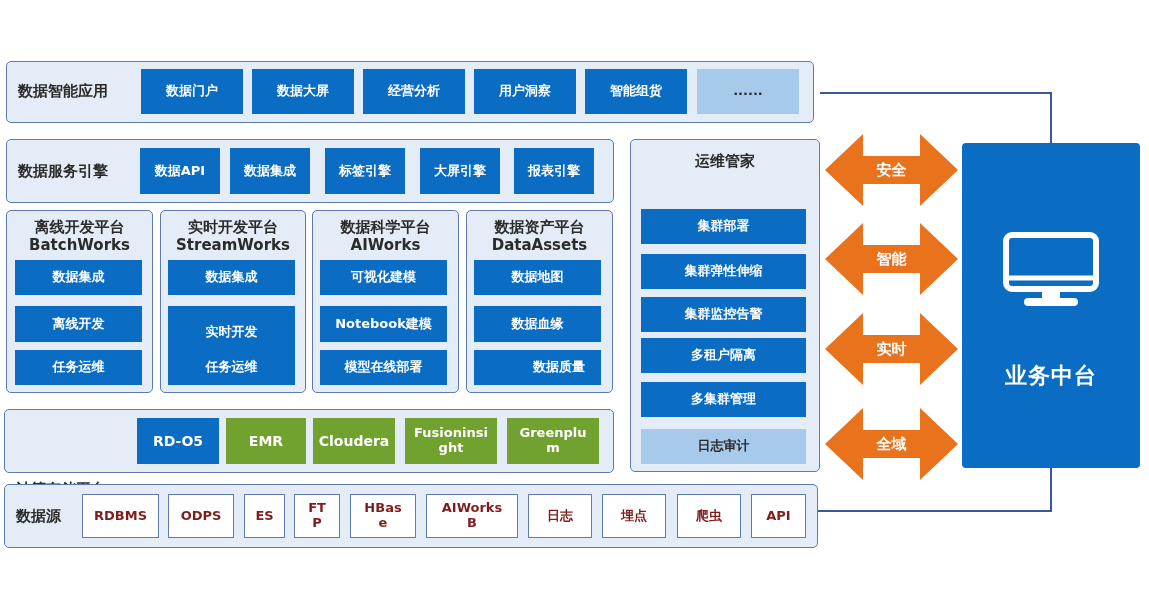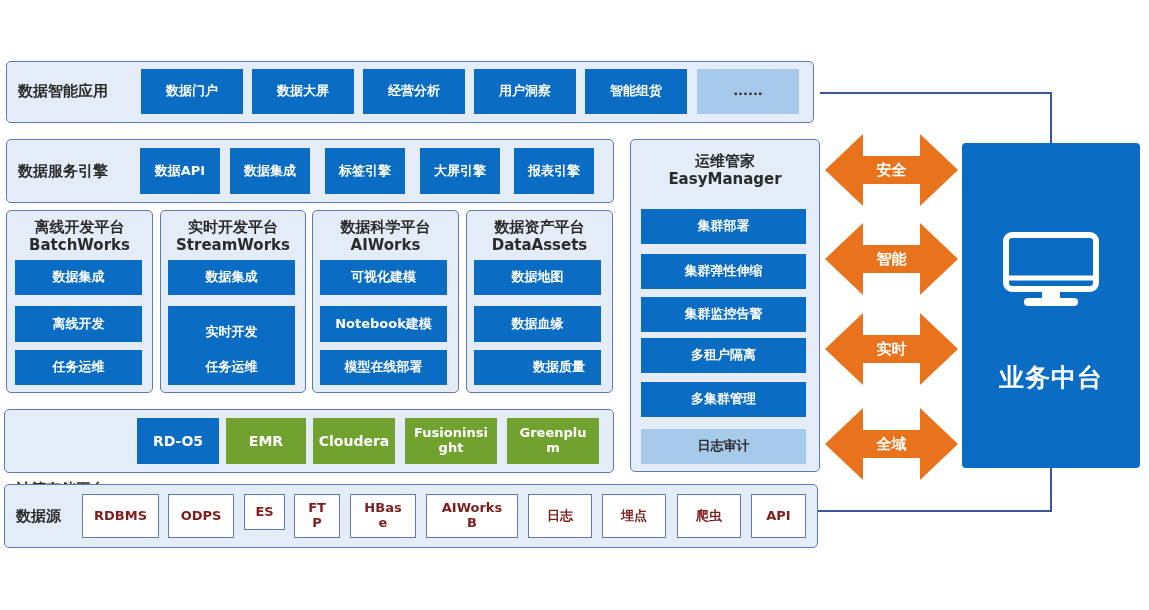--- a/index.html
+++ b/index.html
@@ -63,21 +63,21 @@
   .biz {
     position: absolute;
     left: 962px; top: 143px; width: 178px; height: 325px;
     background: #0a6cc2;
     border-radius: 4px;
   }
   .biz-title {
     position: absolute;
     left: 0; right: 0; top: 218px;
     text-align: center;
-    color: #fff; font-weight: bold; font-size: 25px;
+    color: #fff; font-weight: bold; font-size: 22px;
     letter-spacing: 1px;
   }
 </style>
 </head>
 <body>
 
 <div class="panel" style="left:6px;top:61px;width:808px;height:62px;">
   <span class="row-label" style="left:11px;top:20px;">数据智能应用</span>
 </div>
 <div class="bx blue" style="left:141px;top:69px;width:102px;height:45px;">数据门户</div>
@@ -143,33 +143,32 @@
 <div class="bx green" style="left:226px;top:418px;width:80px;height:46px;font-size:14px;">EMR</div>
 <div class="bx green" style="left:313px;top:418px;width:82px;height:46px;font-size:14px;">Cloudera</div>
 <div class="bx green" style="left:405px;top:418px;width:92px;height:46px;padding:0 10px;">Fusioninsi ght</div>
 <div class="bx green" style="left:507px;top:418px;width:92px;height:46px;padding:0 14px;">Greenplu m</div>
 
 <div class="panel" style="left:4px;top:484px;width:814px;height:64px;">
   <span class="row-label" style="left:11px;top:22px;">数据源</span>
 </div>
 <div class="bx white" style="left:82px;top:494px;width:77px;height:44px;">RDBMS</div>
 <div class="bx white" style="left:168px;top:494px;width:66px;height:44px;">ODPS</div>
-<div class="bx white" style="left:244px;top:494px;width:41px;height:36px;">ES</div>
+<div class="bx white" style="left:244px;top:494px;width:41px;height:44px;">ES</div>
 <div class="bx white" style="left:294px;top:494px;width:46px;height:44px;padding:0 10px;">FT P</div>
 <div class="bx white" style="left:350px;top:494px;width:66px;height:44px;padding:0 16px;">HBas e</div>
 <div class="bx white" style="left:426px;top:494px;width:92px;height:44px;padding:0 12px;">AIWorks B</div>
 <div class="bx white" style="left:528px;top:494px;width:64px;height:44px;">日志</div>
 <div class="bx white" style="left:602px;top:494px;width:64px;height:44px;">埋点</div>
 <div class="bx white" style="left:677px;top:494px;width:64px;height:44px;">爬虫</div>
 <div class="bx white" style="left:751px;top:494px;width:55px;height:44px;">API</div>
 
 <div class="panel" style="left:630px;top:139px;width:190px;height:333px;">
   <div class="sub-title" style="top:12px;">
     <div>运维管家</div>
-    <div>EasyManager</div>
   </div>
 </div>
 <div class="bx blue" style="left:641px;top:209px;width:165px;height:35px;">集群部署</div>
 <div class="bx blue" style="left:641px;top:254px;width:165px;height:35px;">集群弹性伸缩</div>
 <div class="bx blue" style="left:641px;top:297px;width:165px;height:35px;">集群监控告警</div>
 <div class="bx blue" style="left:641px;top:338px;width:165px;height:35px;">多租户隔离</div>
 <div class="bx blue" style="left:641px;top:382px;width:165px;height:35px;">多集群管理</div>
 <div class="bx light" style="left:641px;top:429px;width:165px;height:35px;">日志审计</div>
 
 <div class="line" style="left:820px;top:92px;width:232px;height:2px;"></div>

